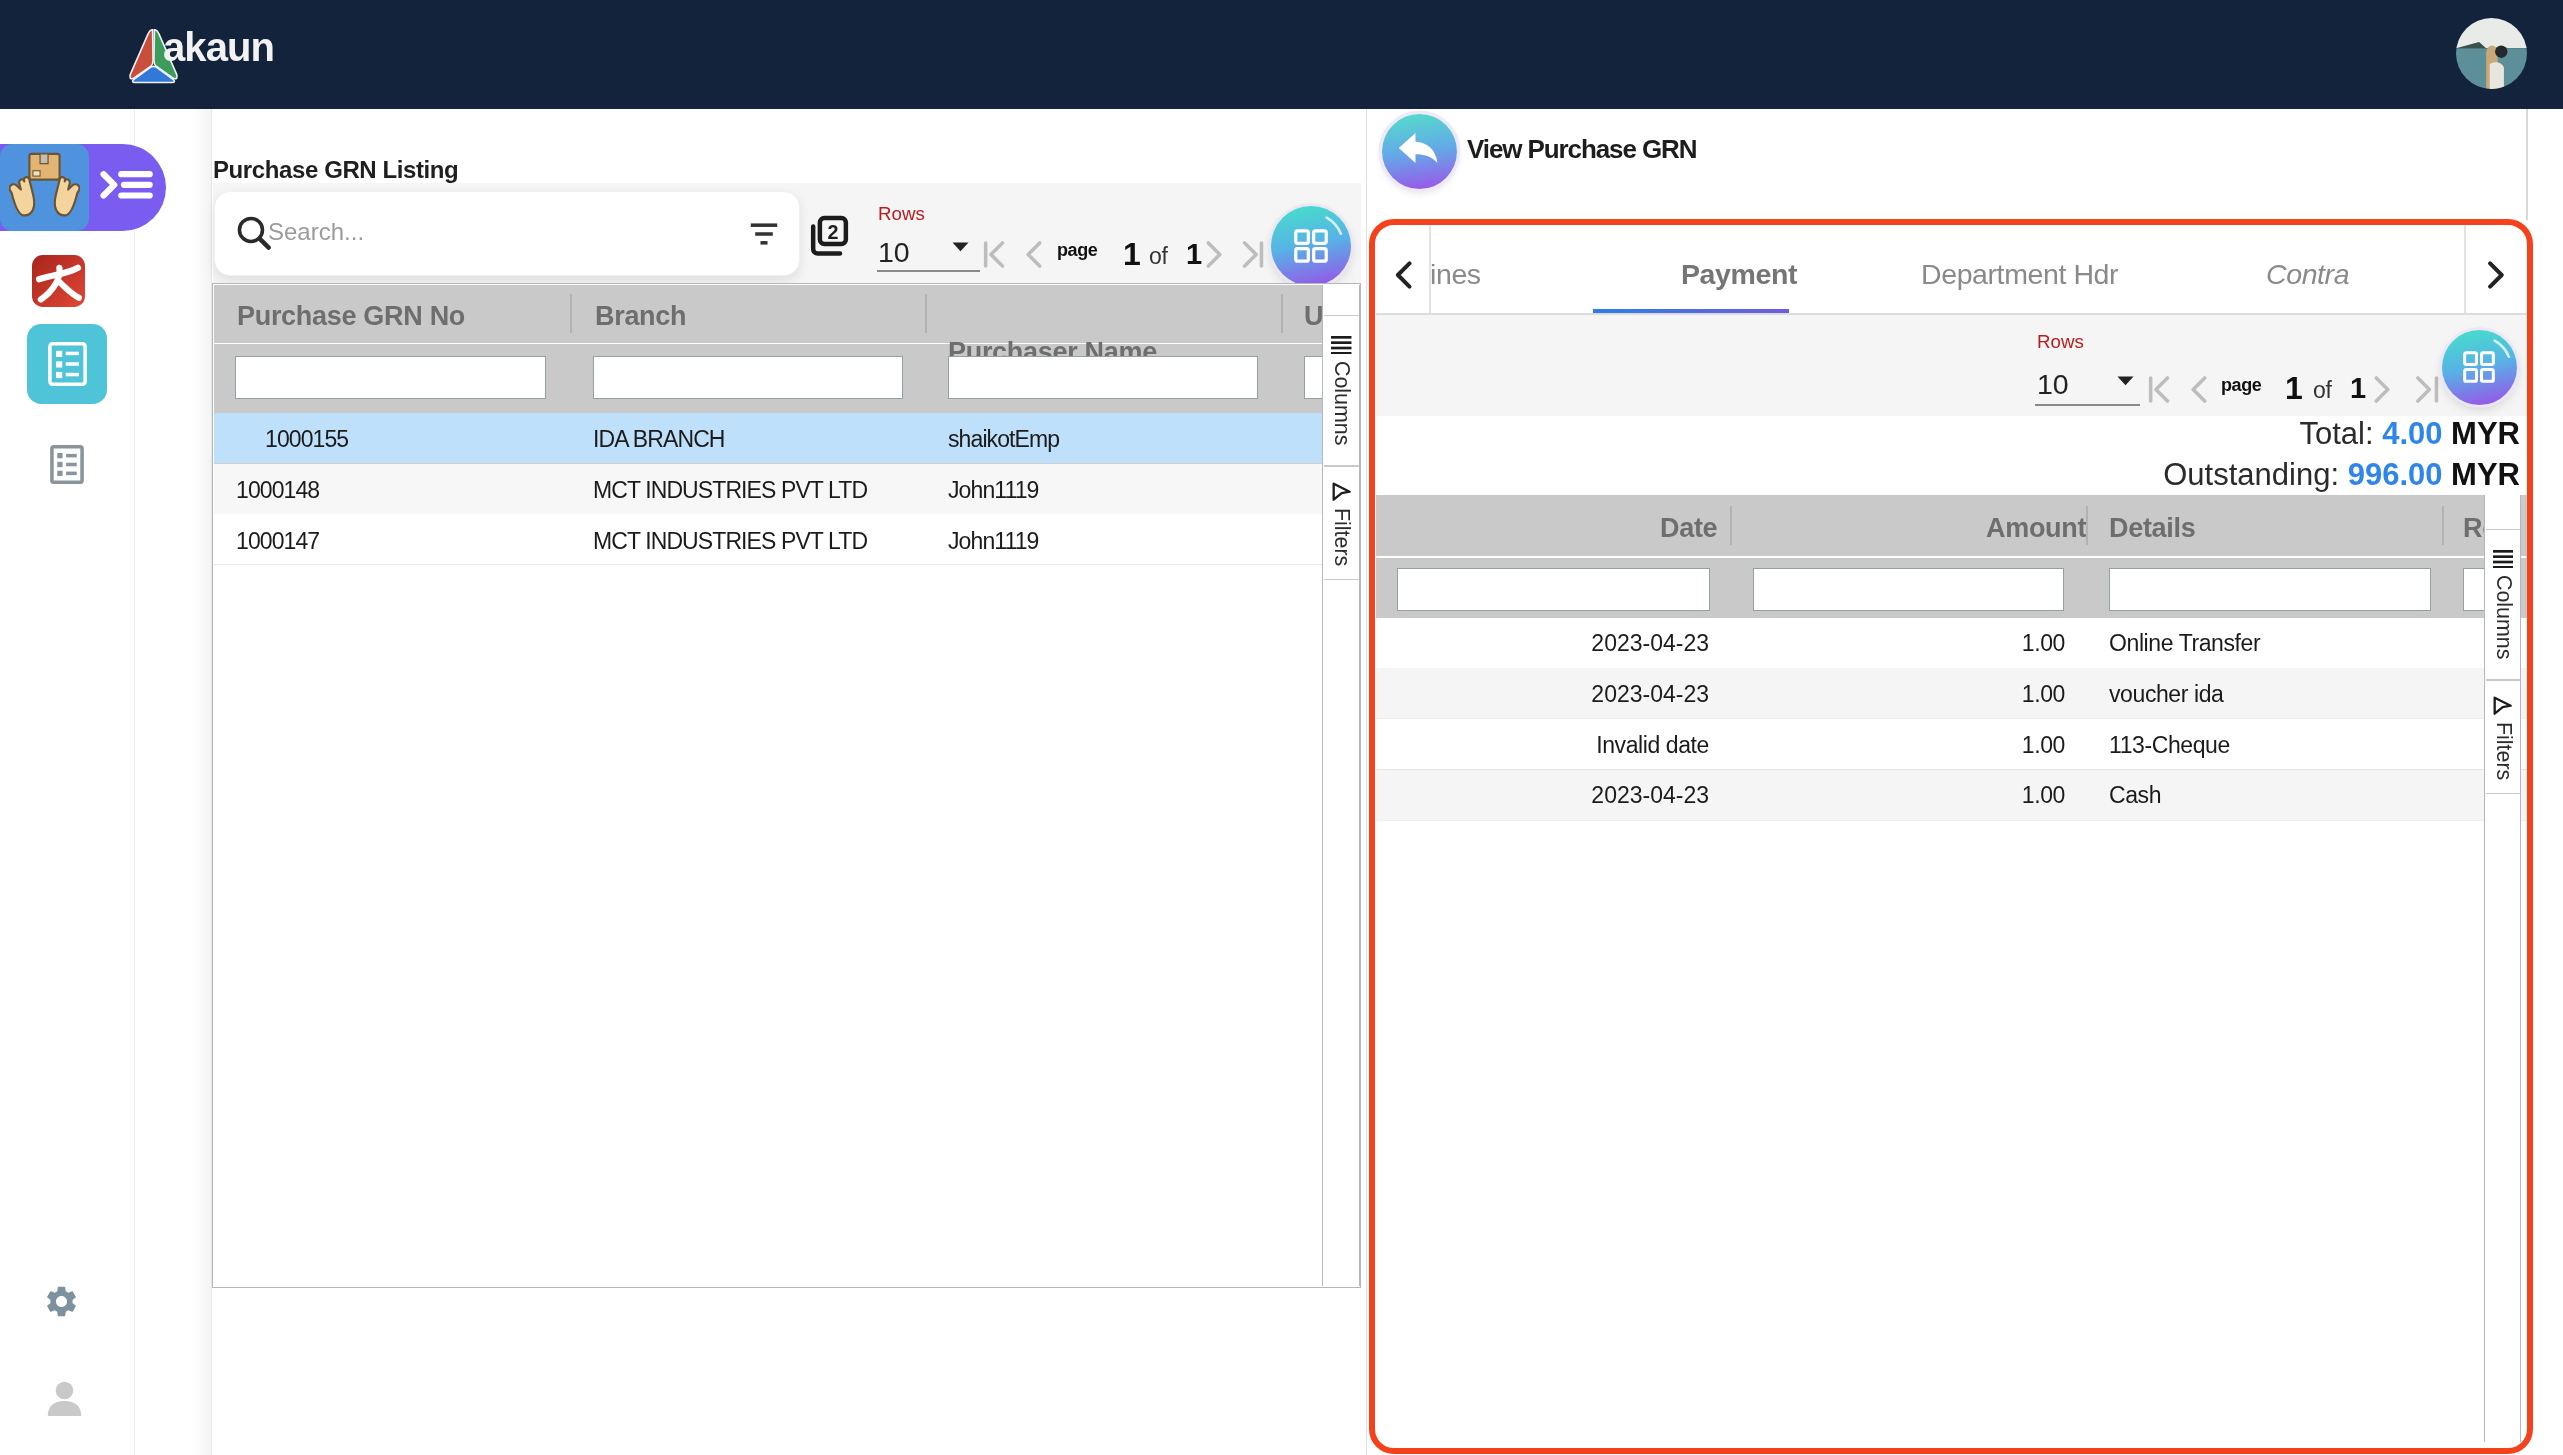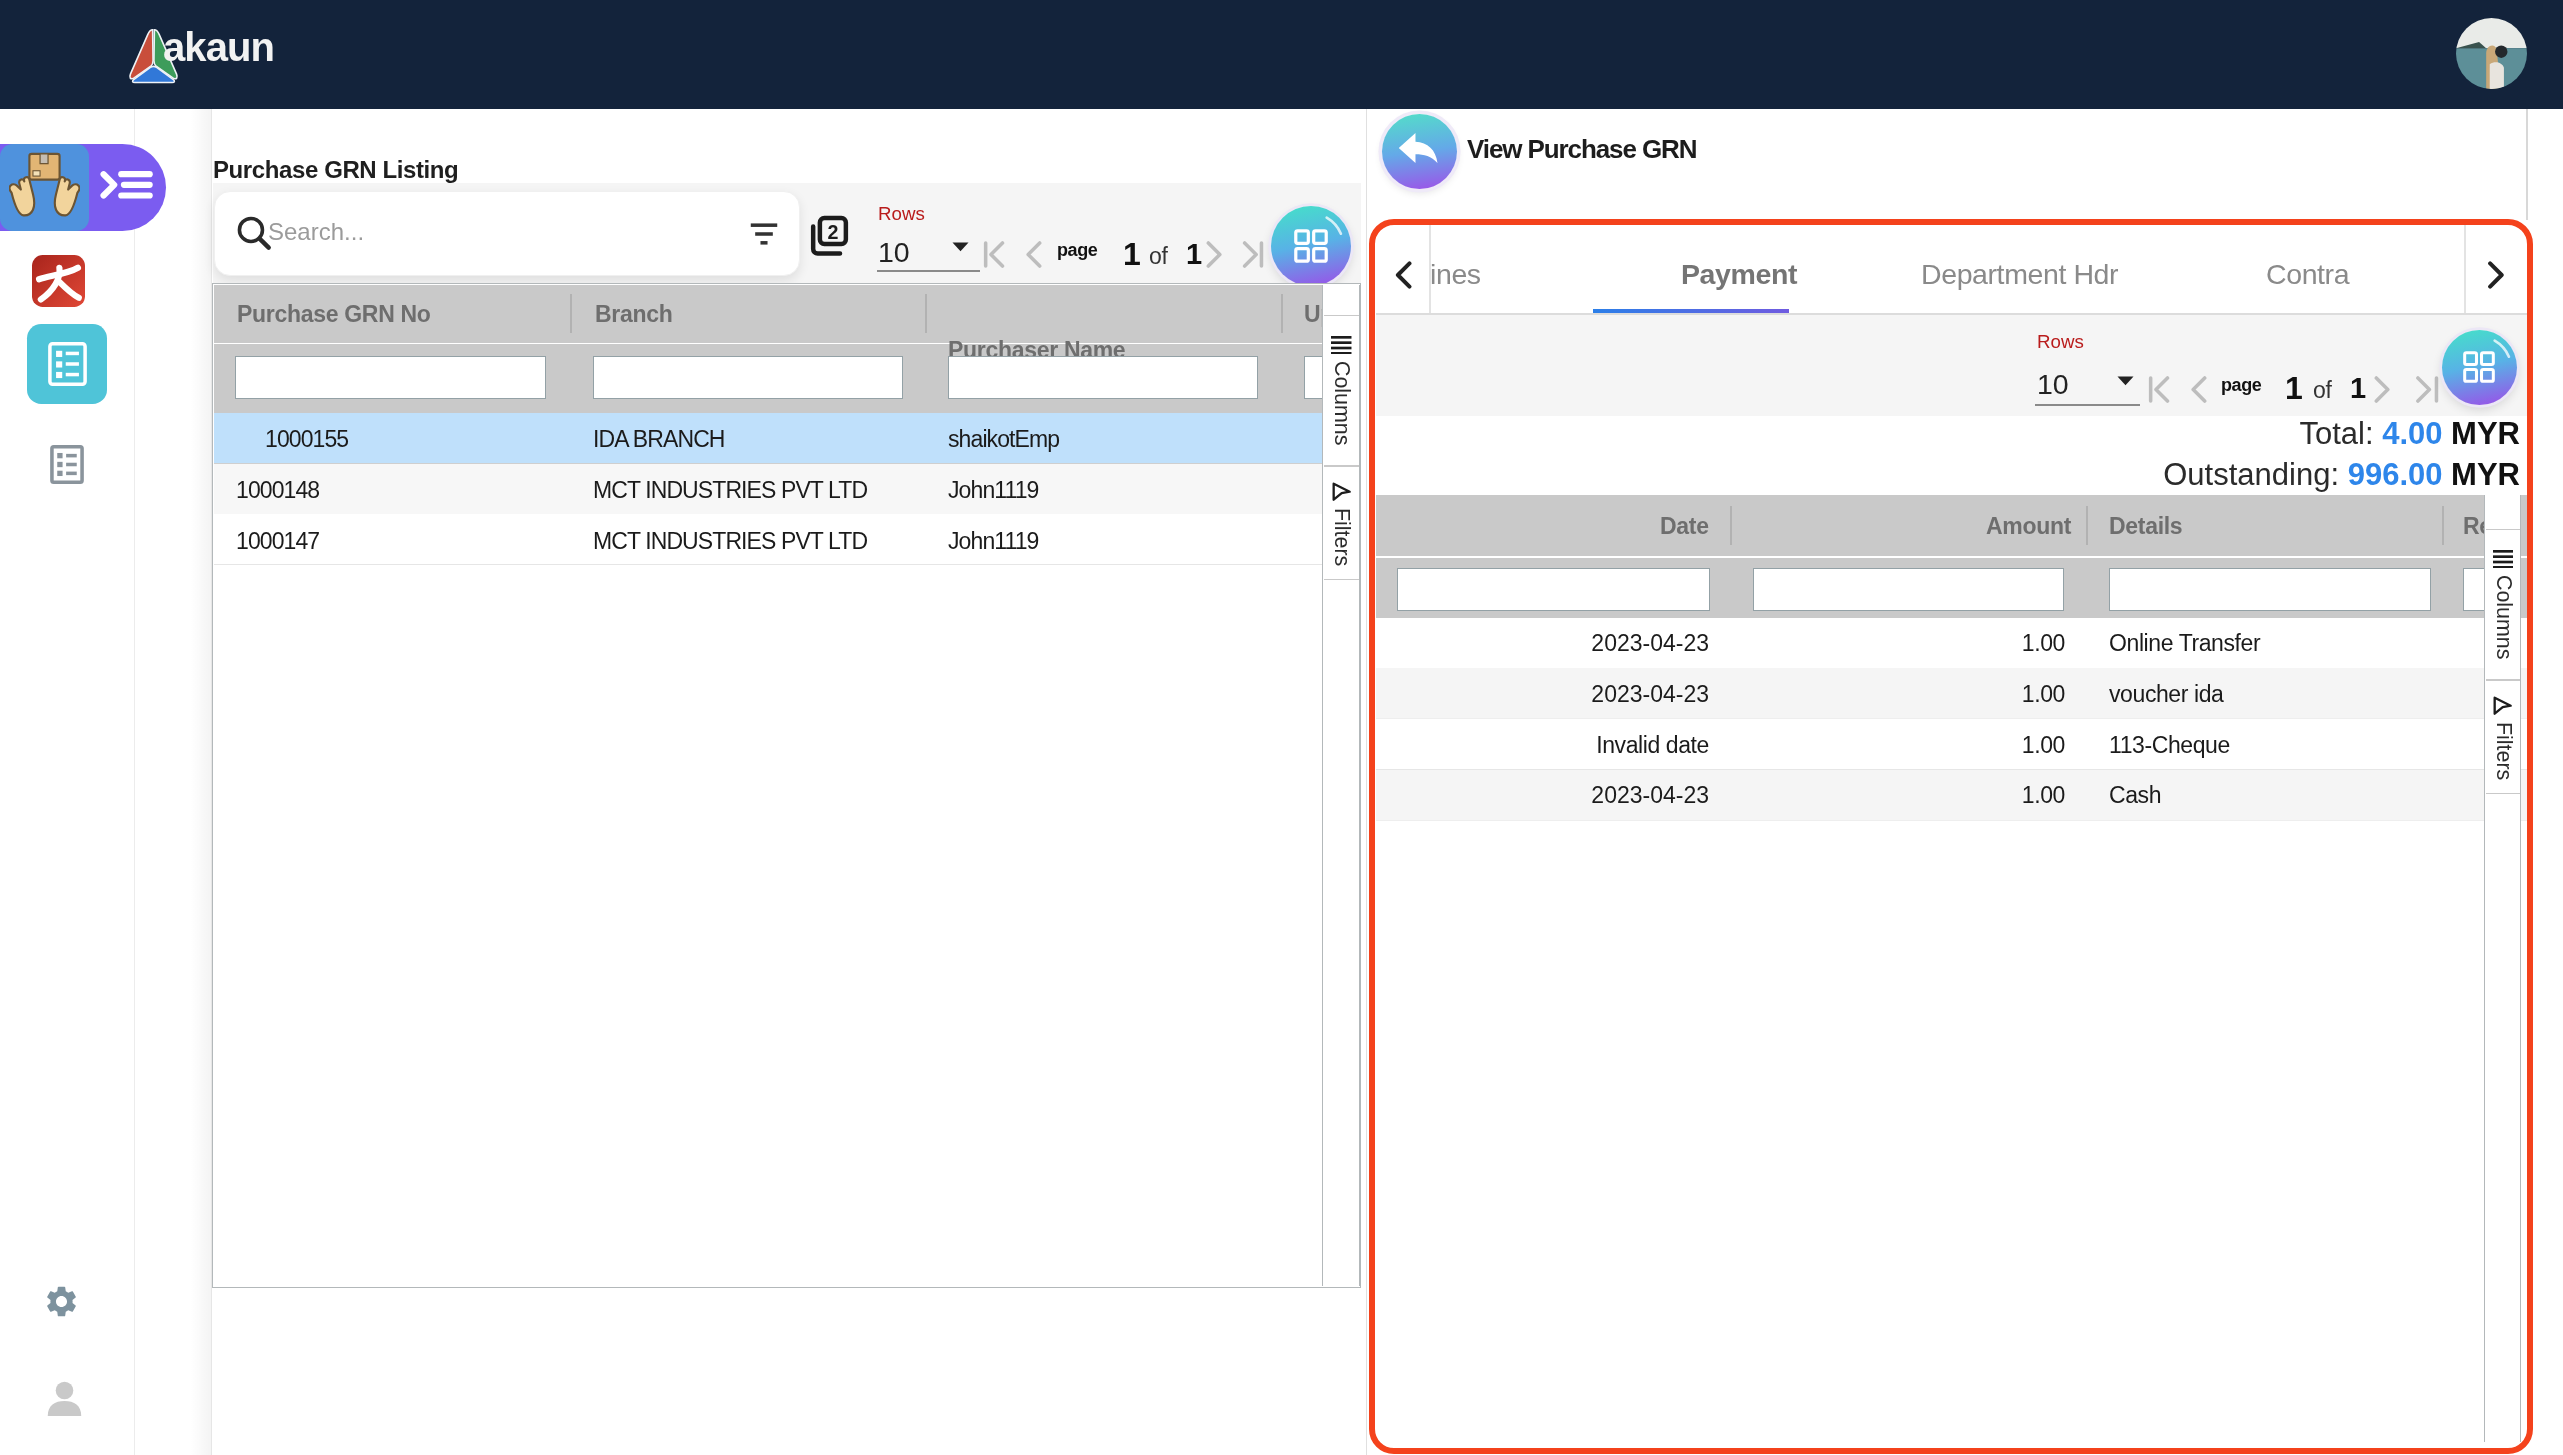--- a/index.html
+++ b/index.html
@@ -23,21 +23,21 @@
 #searchcard { position:absolute; left:214px; top:191px; width:586px; height:85px; background:#fff; border-radius:16px; border:0.9px solid #f0f0f0; box-shadow:0 4.4px 10.7px rgba(0,0,0,.09); }
 .searchtxt { position:absolute; left:53px; top:26px; font-size:24px; color:#9b9b9b; }
 
 .rowslbl { font-size:18.7px; color:#b91c1c; position:absolute; }
 .rowsval { font-size:28.5px; color:#222; position:absolute; }
 .rowsline { position:absolute; height:1.8px; background:#8a8a8a; }
 .pgtext { position:absolute; font-size:18px; font-weight:700; color:#111; letter-spacing:-0.4px;}
 .gridbtn { position:absolute; border-radius:50%; overflow:hidden; background:linear-gradient(168deg,#45e0c9 2%,#58b2e6 48%,#9b4fe8 98%); box-shadow:0 0 0 2.7px #ece7f6, 0 4.4px 10.7px rgba(0,0,0,.14); }
 
 .ghead { position:absolute; background:#c9c9c9; }
-.hlabel { position:absolute; font-size:23px; font-weight:700; color:#6e6e6e; letter-spacing:-0.3px;}
+.hlabel { position:absolute; font-size:27px; font-weight:700; color:#6e6e6e; letter-spacing:-0.3px;}
 .finput { position:absolute; height:43px; background:#fff; border:1.8px solid #93a1a6; }
 .cell { position:absolute; font-size:23px; color:#1b1b1b; letter-spacing:-0.9px; white-space:nowrap;}
 .rcell { position:absolute; font-size:23px; color:#1b1b1b; letter-spacing:-0.4px; white-space:nowrap;}
 .vsep { position:absolute; width:1.8px; background:#b2b2b2; }
 
 .strip { position:absolute; background:#fff; border-left:1.8px solid #b3b8ba; border-right:1.8px solid #b3b8ba; }
 .vtab { position:absolute; display:flex; flex-direction:column; align-items:center; border-top:1.8px solid #c9c9c9; border-bottom:1.8px solid #c9c9c9; background:#fff; }
 .vtxt { writing-mode:vertical-lr; font-size:21.4px; color:#2c2c2c; margin-top:7.1px; }
 
 #rpanel { position:absolute; left:1366px; top:109px; width:1197px; height:1347px; background:#fff; border-left:1.8px solid #e0e0e0; }
@@ -249,21 +249,21 @@
   </svg>
 </div>
 <div id="rtitle">View Purchase GRN</div>
 
 <svg class="abs" style="left:1393px;top:261px" width="19.6" height="28" viewBox="0 0 22 31">
     <path d="M18.5 2.5 L5.5 15.5 L18.5 28.5" stroke="#222" stroke-width="4.5" fill="none" stroke-linecap="round" stroke-linejoin="round"></path>
   </svg>
 <div class="tab" style="left:1430px;">ines</div>
 <div class="tab" style="left:1681px; color:#757575;font-weight:bold;">Payment</div>
 <div class="tab" style="left:1921px;text-align:center;">Department Hdr</div>
-<div class="tab" style="left:2266px;">Contra</div>
+<div class="tab" style="left:2266px;font-style:italic;">Contra</div>
 <svg class="abs" style="left:2487px;top:261px" width="19.6" height="28" viewBox="0 0 22 31">
     <path d="M3.5 2.5 L16.5 15.5 L3.5 28.5" stroke="#222" stroke-width="4.5" fill="none" stroke-linecap="round" stroke-linejoin="round"></path>
   </svg>
 <div class="abs" style="left:1429px; top:225px; width:1.8px; height:89px; background:#e3e3e3;"></div>
 <div class="abs" style="left:2464px; top:225px; width:1.8px; height:89px; background:#e3e3e3;"></div>
 <div class="abs" style="left:2526px; top:109px; width:1.8px; height:111px; background:#d8d8d8;"></div>
 <div id="tabindic"></div>
 <div class="abs" style="left:1376px; top:313px; width:1151px; height:1.8px; background:#dcdcdc;"></div>
 
 <div class="abs" style="left:1376px; top:315px; width:1151px; height:101px; background:#f5f5f5;"></div>

